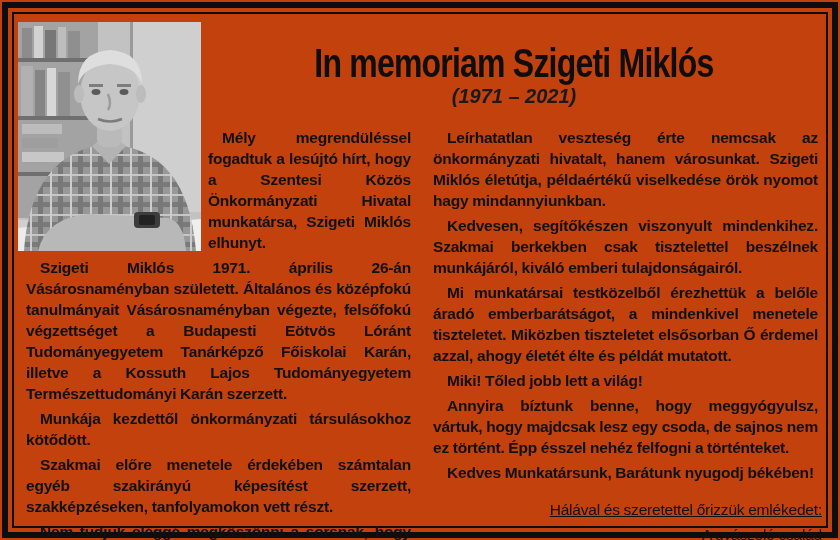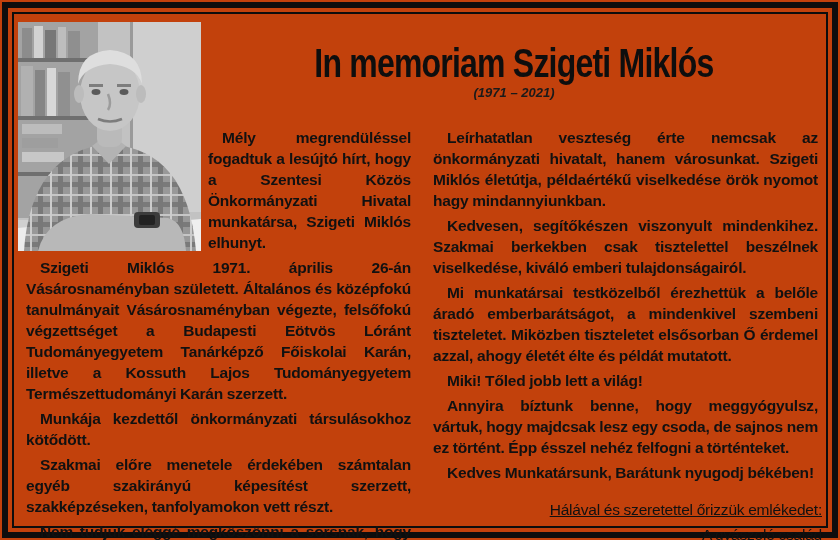--- a/index.html
+++ b/index.html
@@ -22,21 +22,21 @@
   .header { position: absolute; left: 188px; right: 0; top: 26px; text-align: center; }
   .title {
     display: inline-block; white-space: nowrap;
     font-size: 41px; font-weight: 700; line-height: 44px;
     letter-spacing: -1px;
     transform: scaleX(0.78); transform-origin: 50% 50%;
     color: #0e0e0e;
   }
   .subtitle {
     margin-top: 0px;
-    font-size: 13px; font-style: italic; font-weight: 700;
+    font-size: 20px; font-style: italic; font-weight: 700;
     letter-spacing: 0px; color: #1a1a1a;
   }
 
   .columns { position: absolute; left: 7px; top: 108px; width: 800px; }
   .col {
     width: 393px; font-size: 15.5px; line-height: 21px;
     text-align: justify; letter-spacing: -0.2px;
     hyphens: auto; -webkit-hyphens: auto; word-spacing: -0.3px;
   }
   .col-left { float: left; }
@@ -132,22 +132,22 @@
         <div class="photo-spacer"></div>
         <p>Mély megrendüléssel fogadtuk a lesújtó hírt, hogy a Szentesi Közös Önkormányzati Hivatal munkatársa, Szigeti Miklós elhunyt.</p>
         <p>Szigeti Miklós 1971. április 26-án Vásárosnaményban született. Általános és középfokú tanulmányait Vásárosnaményban végezte, felsőfokú végzettséget a Budapesti Eötvös Lóránt Tudományegyetem Tanárképző Főiskolai Karán, illetve a Kossuth Lajos Tudományegyetem Természettudományi Karán szerzett.</p>
         <p>Munkája kezdettől önkormányzati társulásokhoz kötődött.</p>
         <p>Szakmai előre menetele érdekében számtalan egyéb szakirányú képesítést szerzett, szakképzéseken, tanfolyamokon vett részt.</p>
         <p>Nem tudjuk eléggé megköszönni a sorsnak, hogy 2005 nyarán a Szentes Kistérség Többcélú Társulása irodavezetőjének városunkba hozta. A Társulás 2013. évi megszűnését követően a Szentesi Közös Önkormányzati Hivatal köztisztviselője lett a közelmúltban bekövetkezett haláláig.</p>
       </div>
 
       <div class="col col-right">
         <p>Leírhatatlan veszteség érte nemcsak az önkormányzati hivatalt, hanem városunkat. Szigeti Miklós életútja, példaértékű viselkedése örök nyomot hagy mindannyiunkban.</p>
-        <p>Kedvesen, segítőkészen viszonyult mindenkihez. Szakmai berkekben csak tisztelettel beszélnek viselkedése, kiváló emberi tulajdonságairól.</p>
-        <p>Mi munkatársai testközelből érezhettük a belőle áradó emberbarátságot, a mindenkivel szembeni tiszteletet. Miközben tiszteletet elsősorban Ő érdemel azzal, ahogy életét élte és példát mutatott.</p>
+        <p>Kedvesen, segítőkészen viszonyult mindenkihez. Szakmai berkekben csak tisztelettel beszélnek munkájáról, kiváló emberi tulajdonságairól.</p>
+        <p>Mi munkatársai testközelből érezhettük a belőle áradó emberbarátságot, a mindenkivel menetele tiszteletet. Miközben tiszteletet elsősorban Ő érdemel azzal, ahogy életét élte és példát mutatott.</p>
         <p>Miki! Tőled jobb lett a világ!</p>
         <p>Annyira bíztunk benne, hogy meggyógyulsz, vártuk, hogy majdcsak lesz egy csoda, de sajnos nem ez történt. Épp ésszel nehéz felfogni a történteket.</p>
         <p>Kedves Munkatársunk, Barátunk nyugodj békében!</p>
         <div class="closing">
           <div>Hálával és szeretettel őrizzük emlékedet:</div>
           <div>A gyászoló család</div>
         </div>
       </div>
 
     </div>

